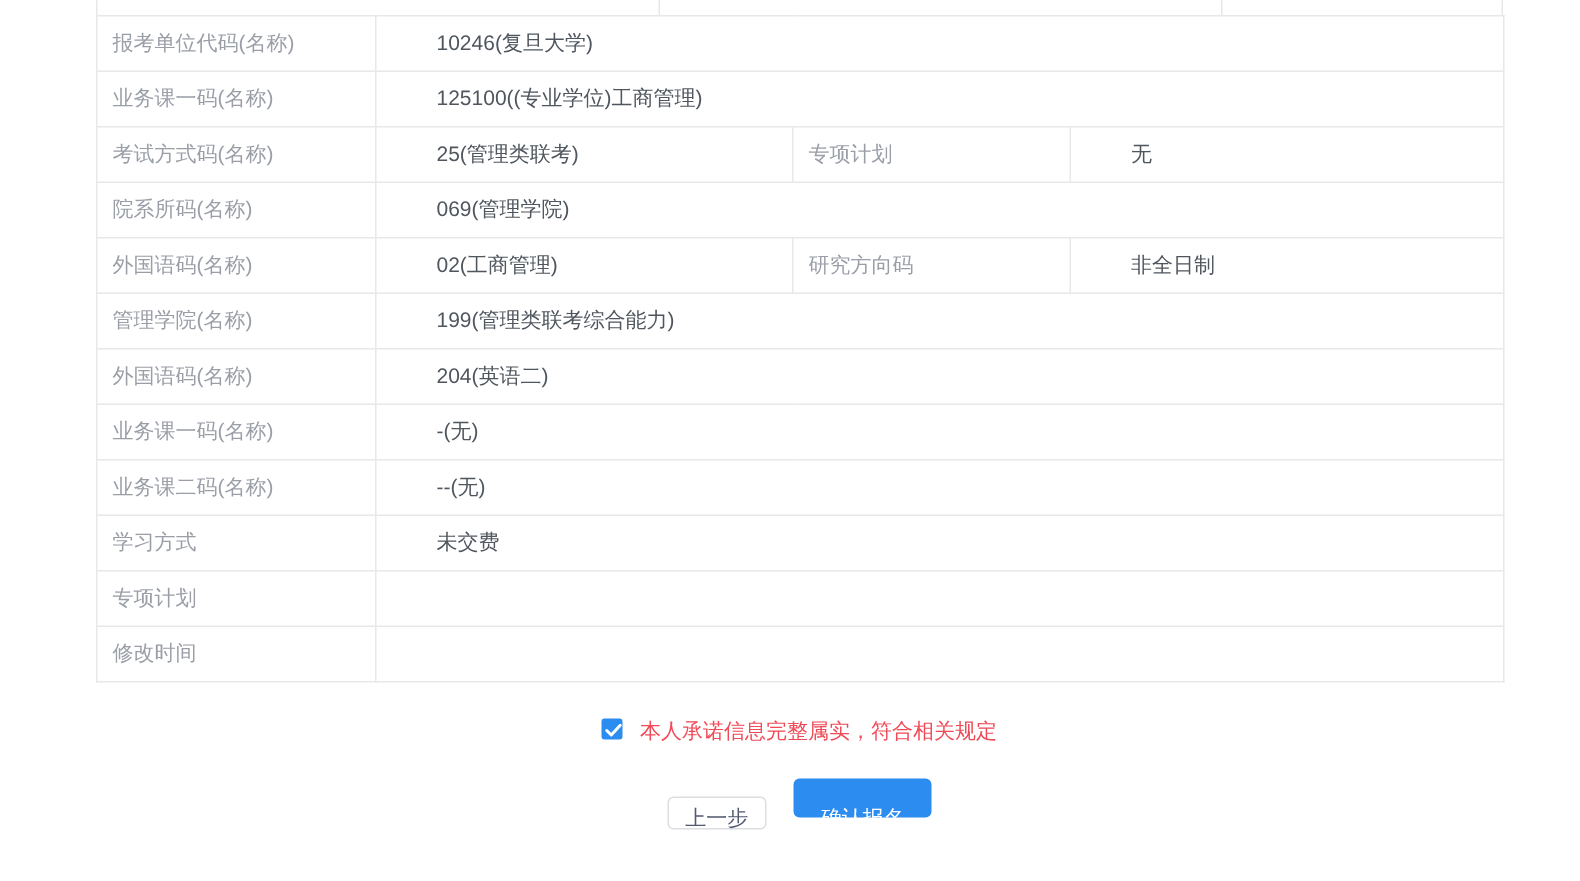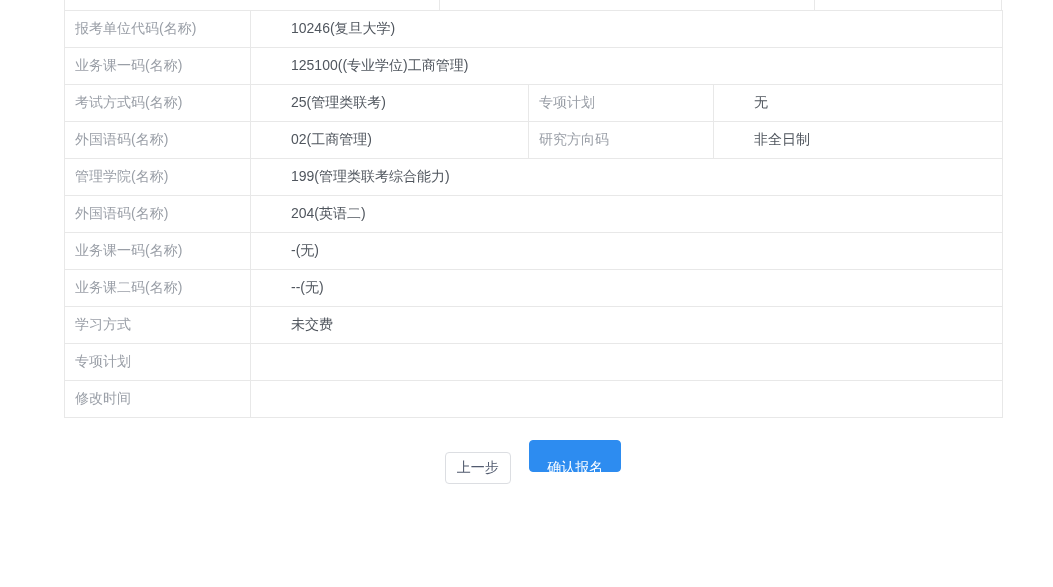--- a/index.html
+++ b/index.html
@@ -85,21 +85,21 @@
     font-size: 14px;
     vertical-align: middle;
   }
 
   .btn-row {
     margin-top: 22px;
     text-align: center;
   }
   .btn {
     display: inline-block;
-    height: 32px;
+    height: 22px;
     line-height: 30px;
     font-size: 14px;
     border-radius: 4px;
     cursor: pointer;
     font-family: Liberation Serif, serif;
   }
   .btn-prev {
     background: #ffffff;
     border: 1px solid #dcdee2;
     color: #515a6e;
@@ -140,20 +140,24 @@
             <td class="label">业务课一码(名称)</td>
             <td class="value" colspan="3">125100((专业学位)工商管理)</td>
           </tr>
           <tr>
             <td class="label">考试方式码(名称)</td>
             <td class="value">25(管理类联考)</td>
             <td class="label">专项计划</td>
             <td class="value">无</td>
           </tr>
           <tr>
+            <td class="label">院系所码(名称)</td>
+            <td class="value" colspan="3">069(管理学院)</td>
+          </tr>
+          <tr>
             <td class="label">外国语码(名称)</td>
             <td class="value">02(工商管理)</td>
             <td class="label">研究方向码</td>
             <td class="value">非全日制</td>
           </tr>
           <tr>
             <td class="label">管理学院(名称)</td>
             <td class="value" colspan="3">199(管理类联考综合能力)</td>
           </tr>
           <tr>
@@ -176,20 +180,28 @@
             <td class="label">专项计划</td>
             <td class="value" colspan="3"></td>
           </tr>
           <tr>
             <td class="label">修改时间</td>
             <td class="value" colspan="3"></td>
           </tr>
         </tbody>
     </table>
 
+    <div class="confirm-line">
+      <span class="checkbox checked">
+        <svg width="12" height="10" viewBox="0 0 12 10">
+          <polyline points="1.5,5 4.5,8 10.5,1.5" fill="none" stroke="#ffffff" stroke-width="2" stroke-linecap="round" stroke-linejoin="round"></polyline>
+        </svg>
+      </span>
+      <span class="statement">本人承诺信息完整属实，符合相关规定</span>
+    </div>
 
     <div class="btn-row">
       <button class="btn btn-prev">上一步</button>
       <button class="btn btn-confirm">确认报名</button>
     </div>
 
   </div>
 </div>
 
 </body></html>

